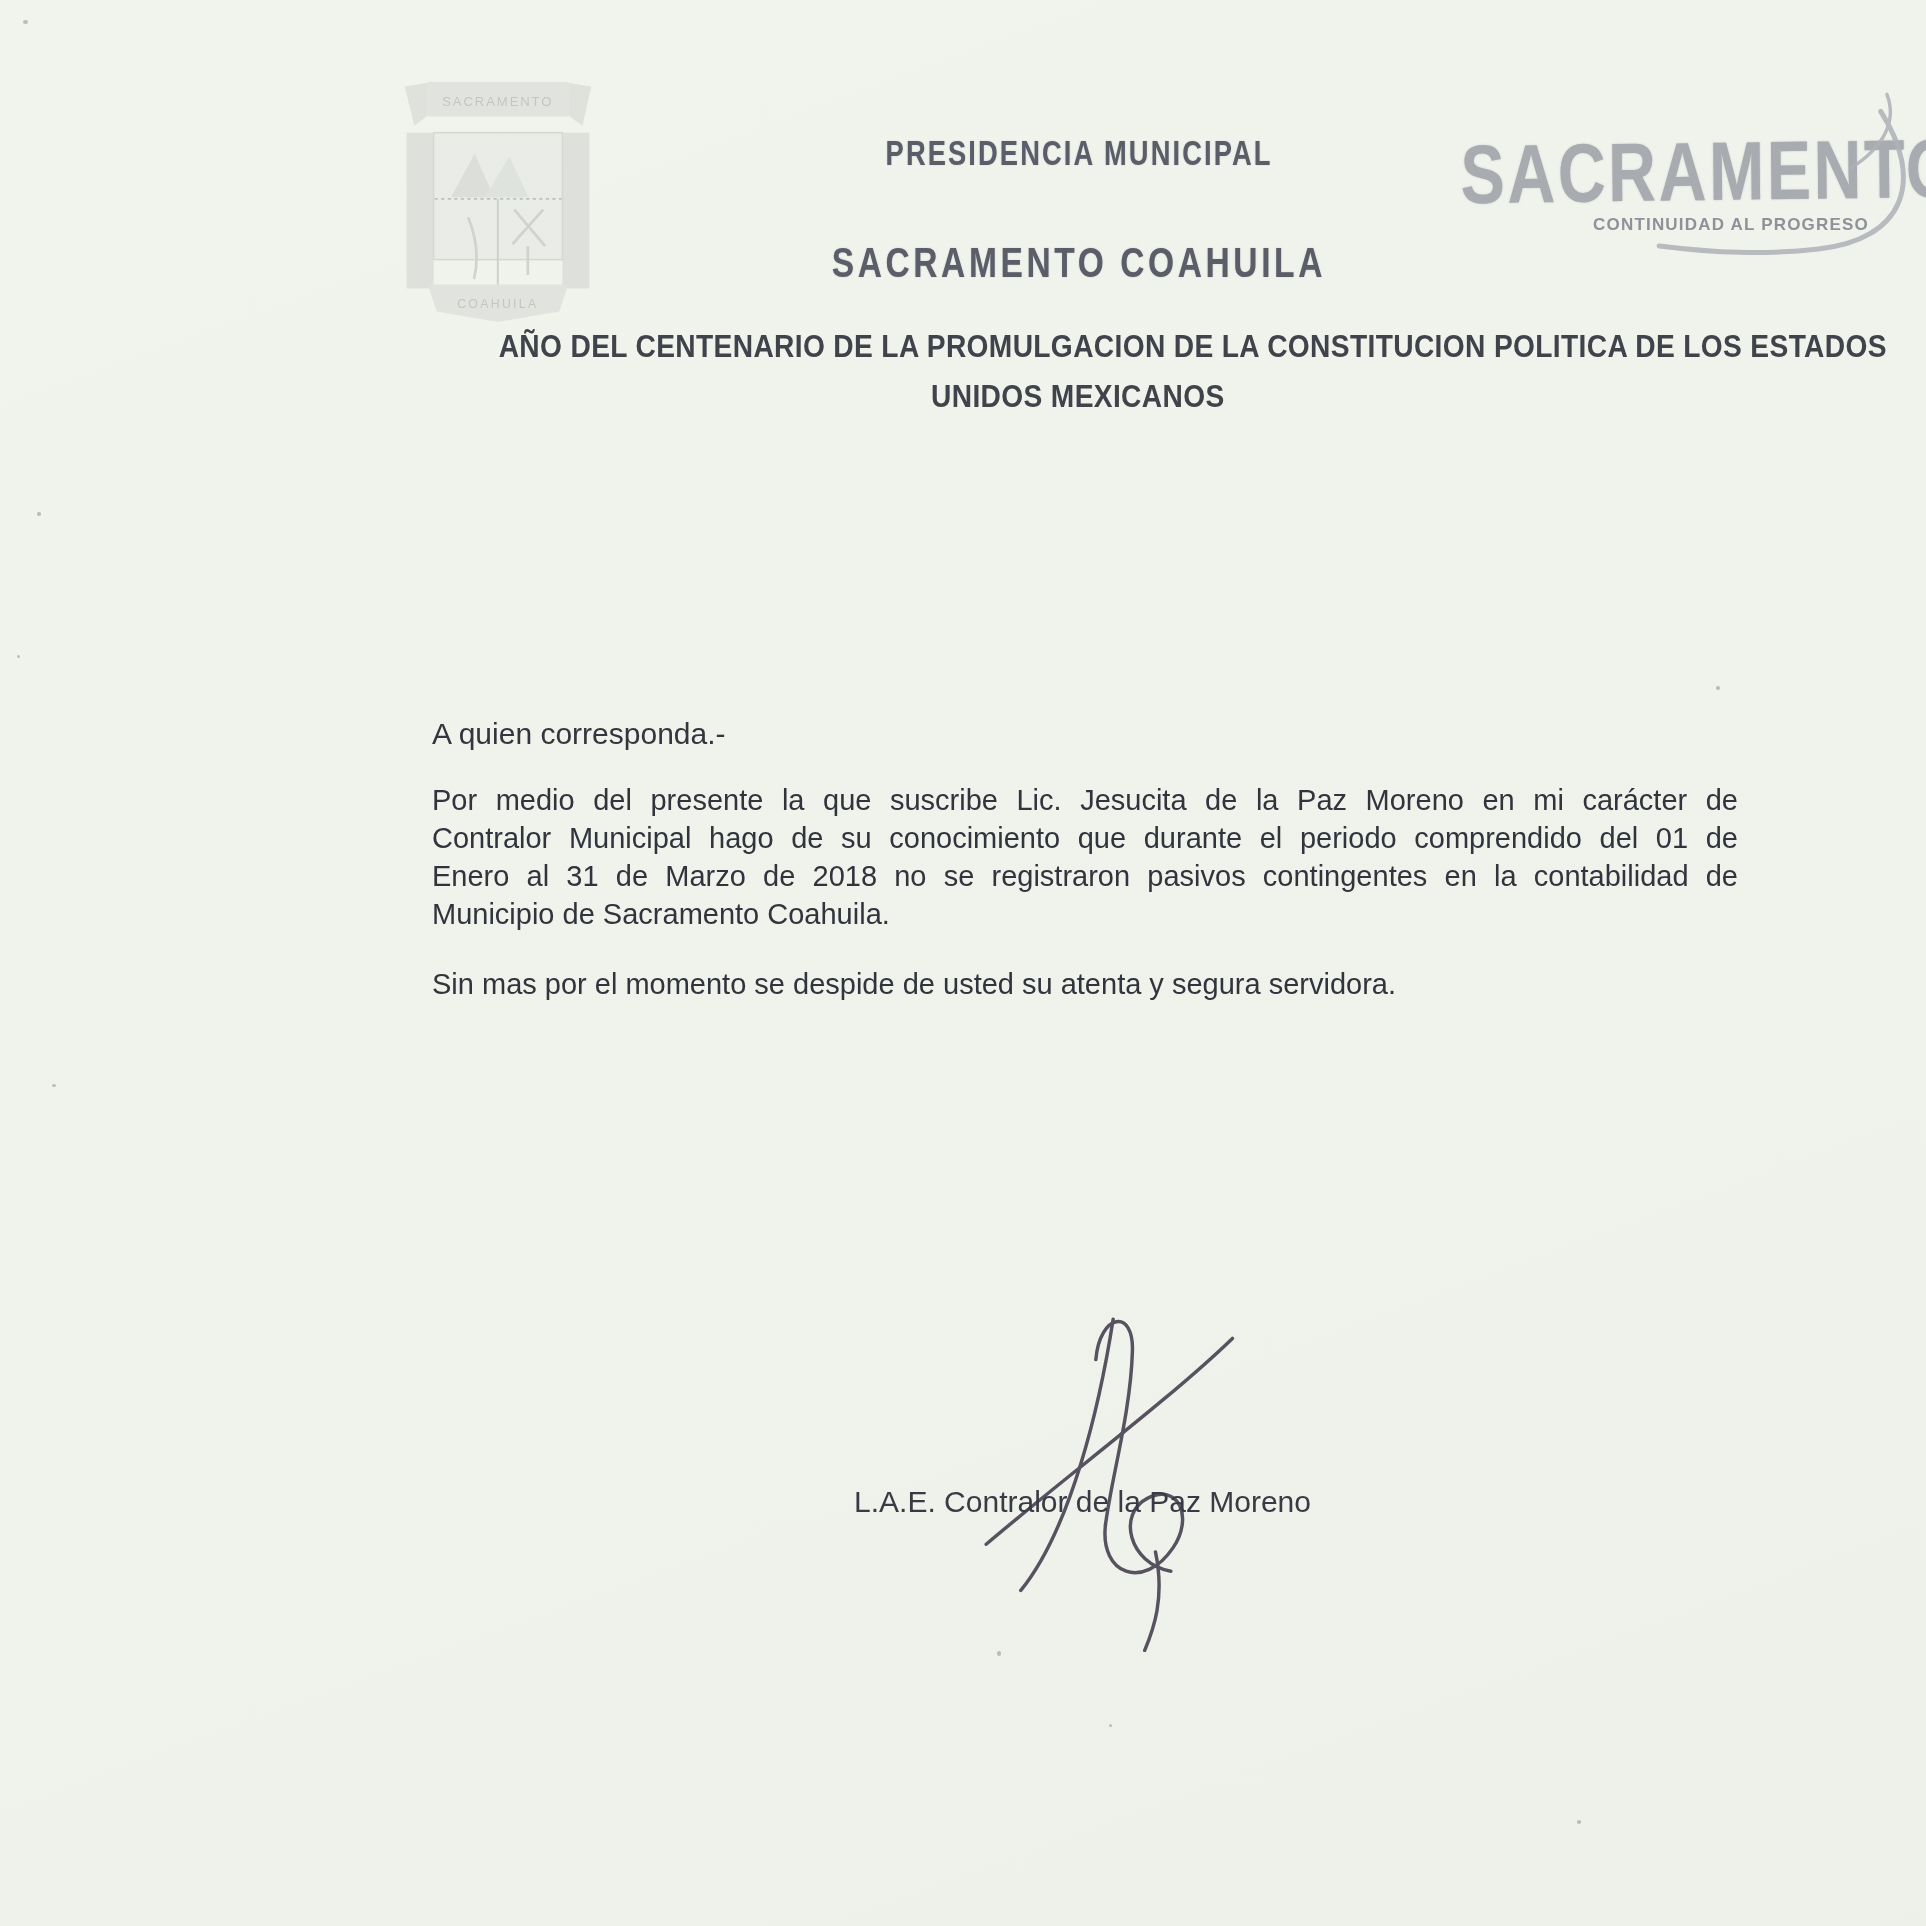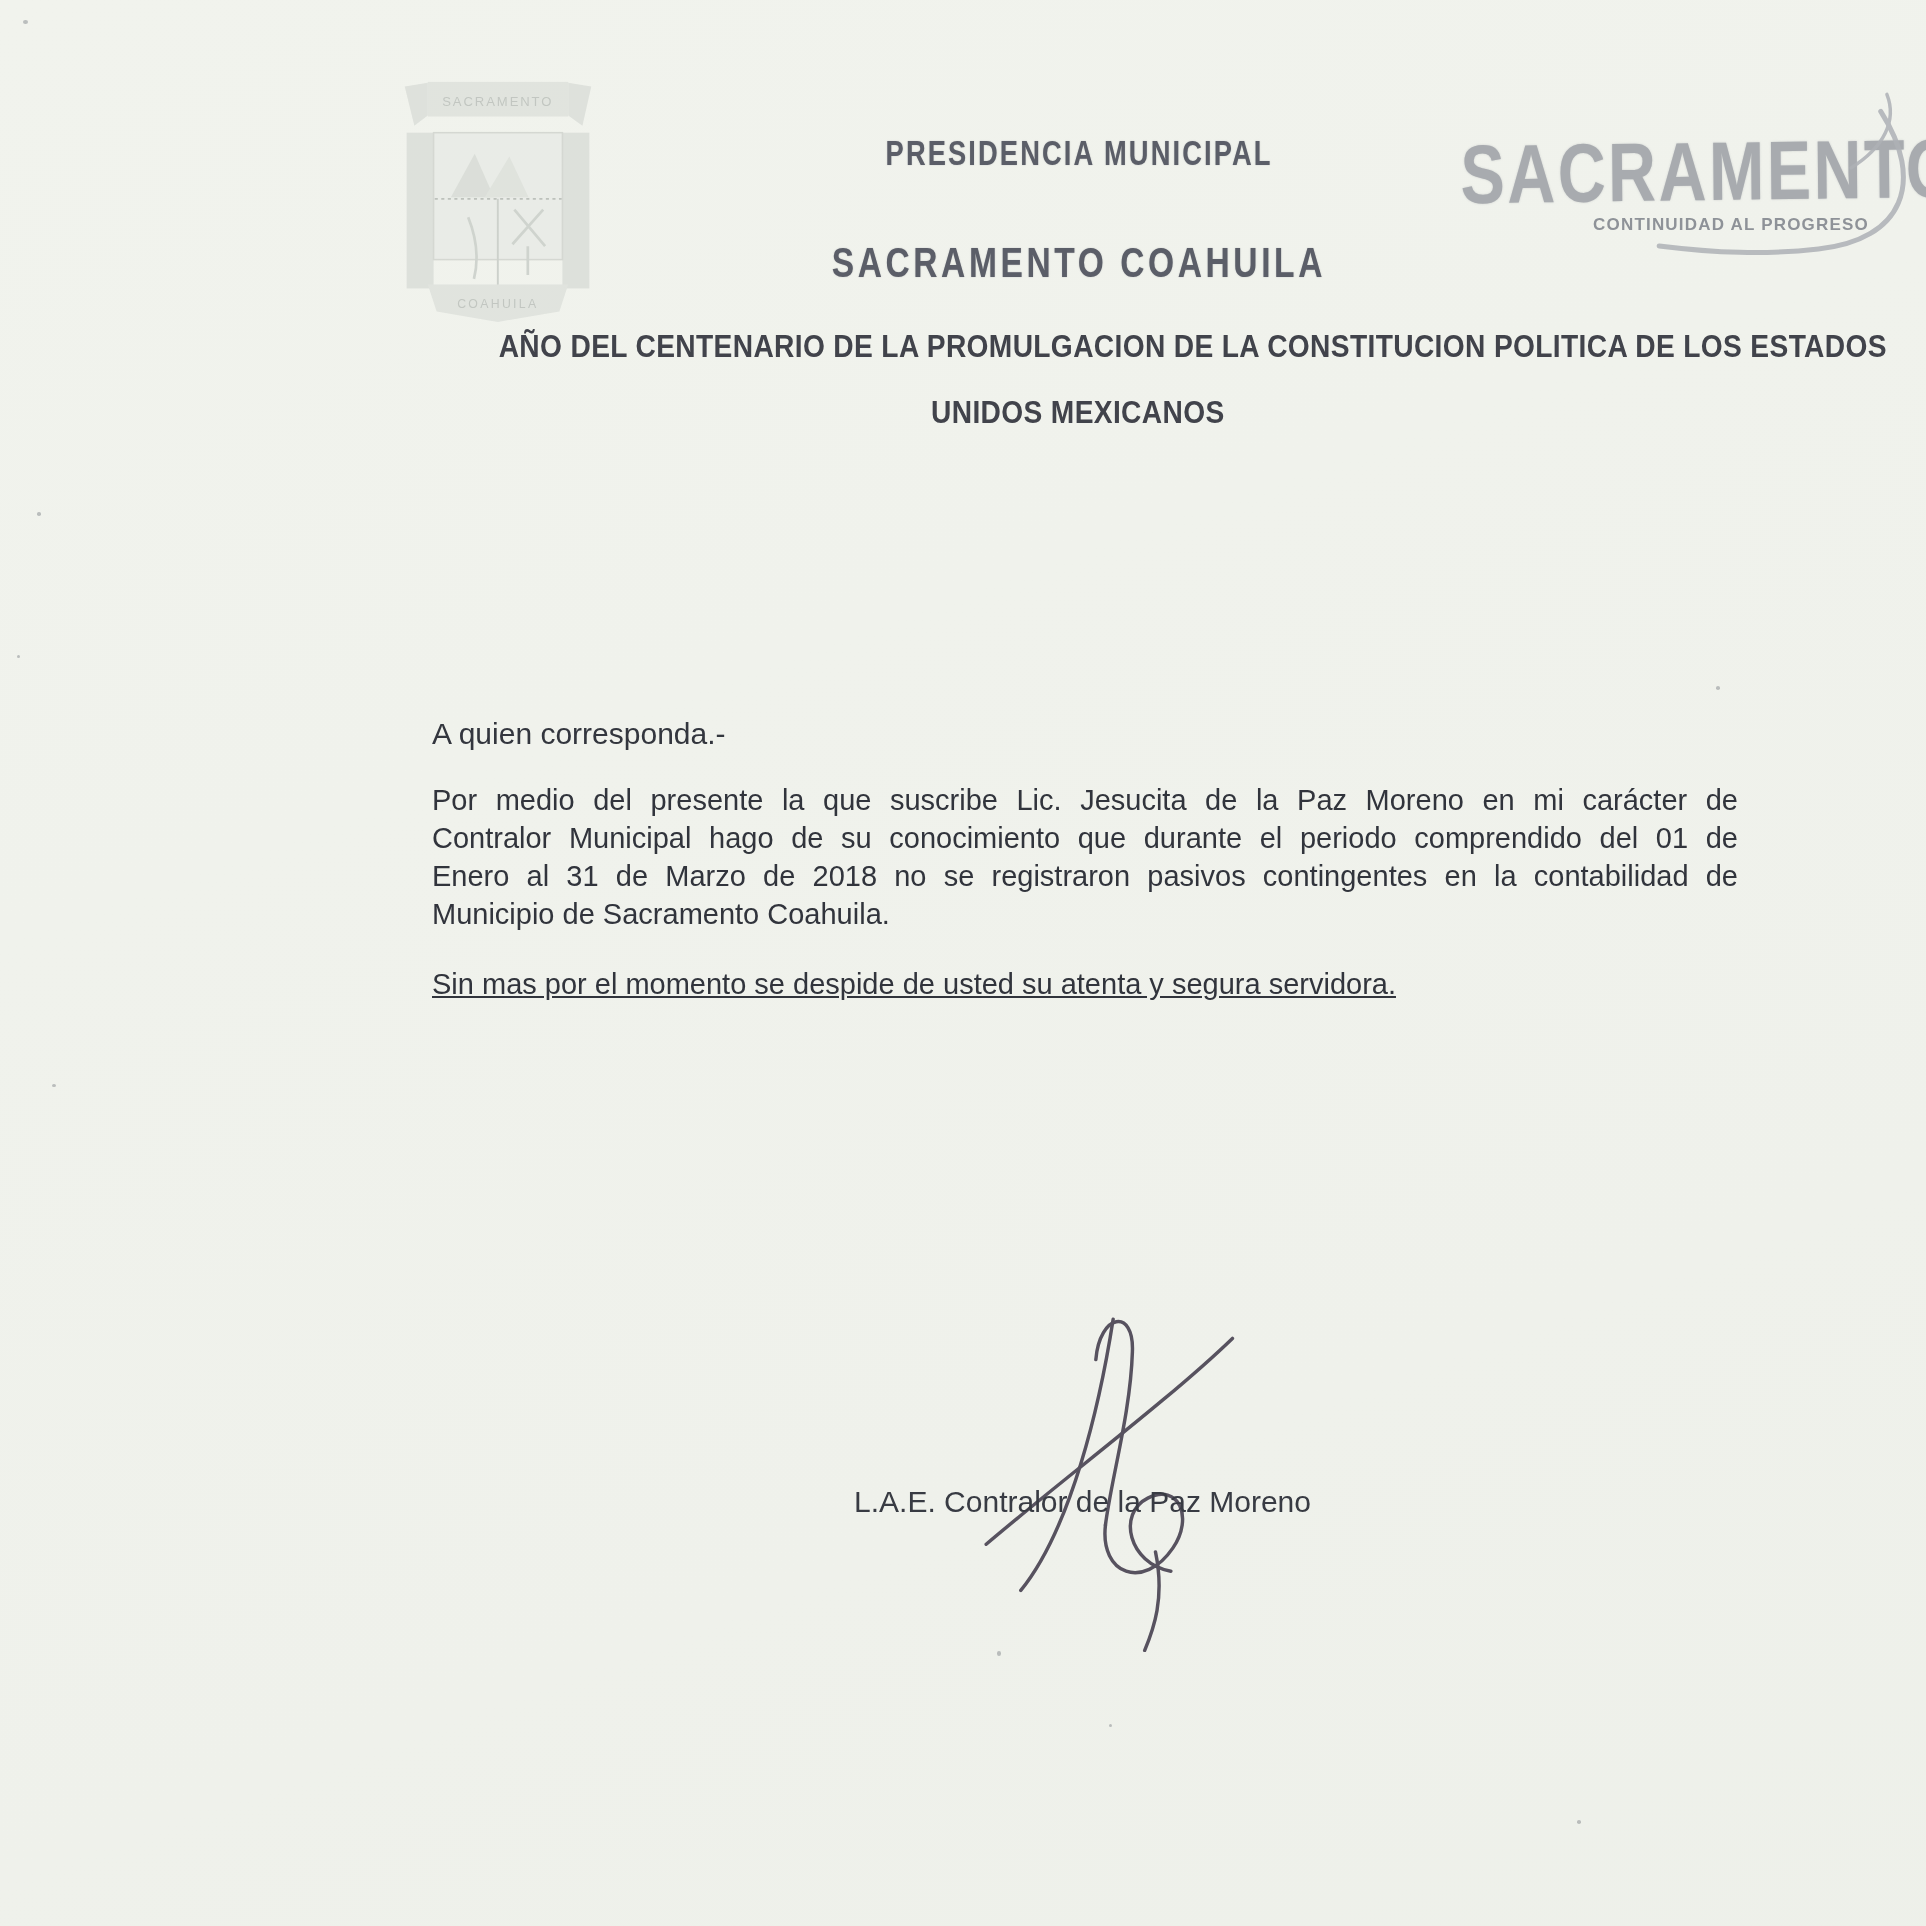--- a/index.html
+++ b/index.html
@@ -35,31 +35,31 @@
     font-size:17px;font-weight:bold;color:#8e9298;letter-spacing:1.2px;white-space:nowrap;
   }
   .logo-swoosh{position:absolute;left:1387px;top:89px;width:559px;height:200px;}
   .motto{position:absolute;left:404px;top:328px;width:1348px;text-align:center;}
   .motto-line{
     position:absolute;left:0;width:100%;
     font-weight:bold;color:#41434b;white-space:nowrap;
   }
   .motto-line .inner{display:inline-block;transform:scaleX(.88);transform-origin:center;font-size:32px;letter-spacing:0.4px;}
   .motto1{top:0;}
-  .motto2{top:50px;margin-top:16px;}
+  .motto2{top:50px;}
   
   .salutation{position:absolute;left:432px;top:717px;font-size:30px;color:#33363e;}
   .para1{position:absolute;left:432px;top:781px;width:1306px;color:#31343c;}
   .para1 .pline{
     height:38px;line-height:38px;font-size:29px;
     text-align:justify;text-align-last:justify;white-space:normal;
   }
   .para1 .pline.last{text-align:left;text-align-last:left;}
   .para2{
-    position:absolute;left:432px;top:968px;font-size:29px;color:#31343c;white-space:nowrap;text-decoration:underline;
+    position:absolute;left:432px;top:968px;font-size:29px;color:#31343c;white-space:nowrap;
   }
   
   .closing{position:absolute;left:809px;top:1276px;width:547px;text-align:center;font-size:31px;color:#33363e;}
   .signature-svg{position:absolute;left:963px;top:1298px;width:308px;height:354px;}
   .sig-name{position:absolute;left:674px;top:1485px;width:817px;text-align:center;font-size:30px;color:#383b43;}
   .sig-role{position:absolute;left:674px;top:1523px;width:817px;text-align:center;font-size:30px;color:#383b43;}
   
   .speck{position:absolute;background:#6a6e76;border-radius:50%;opacity:.4;}
 </style>
 </head>

